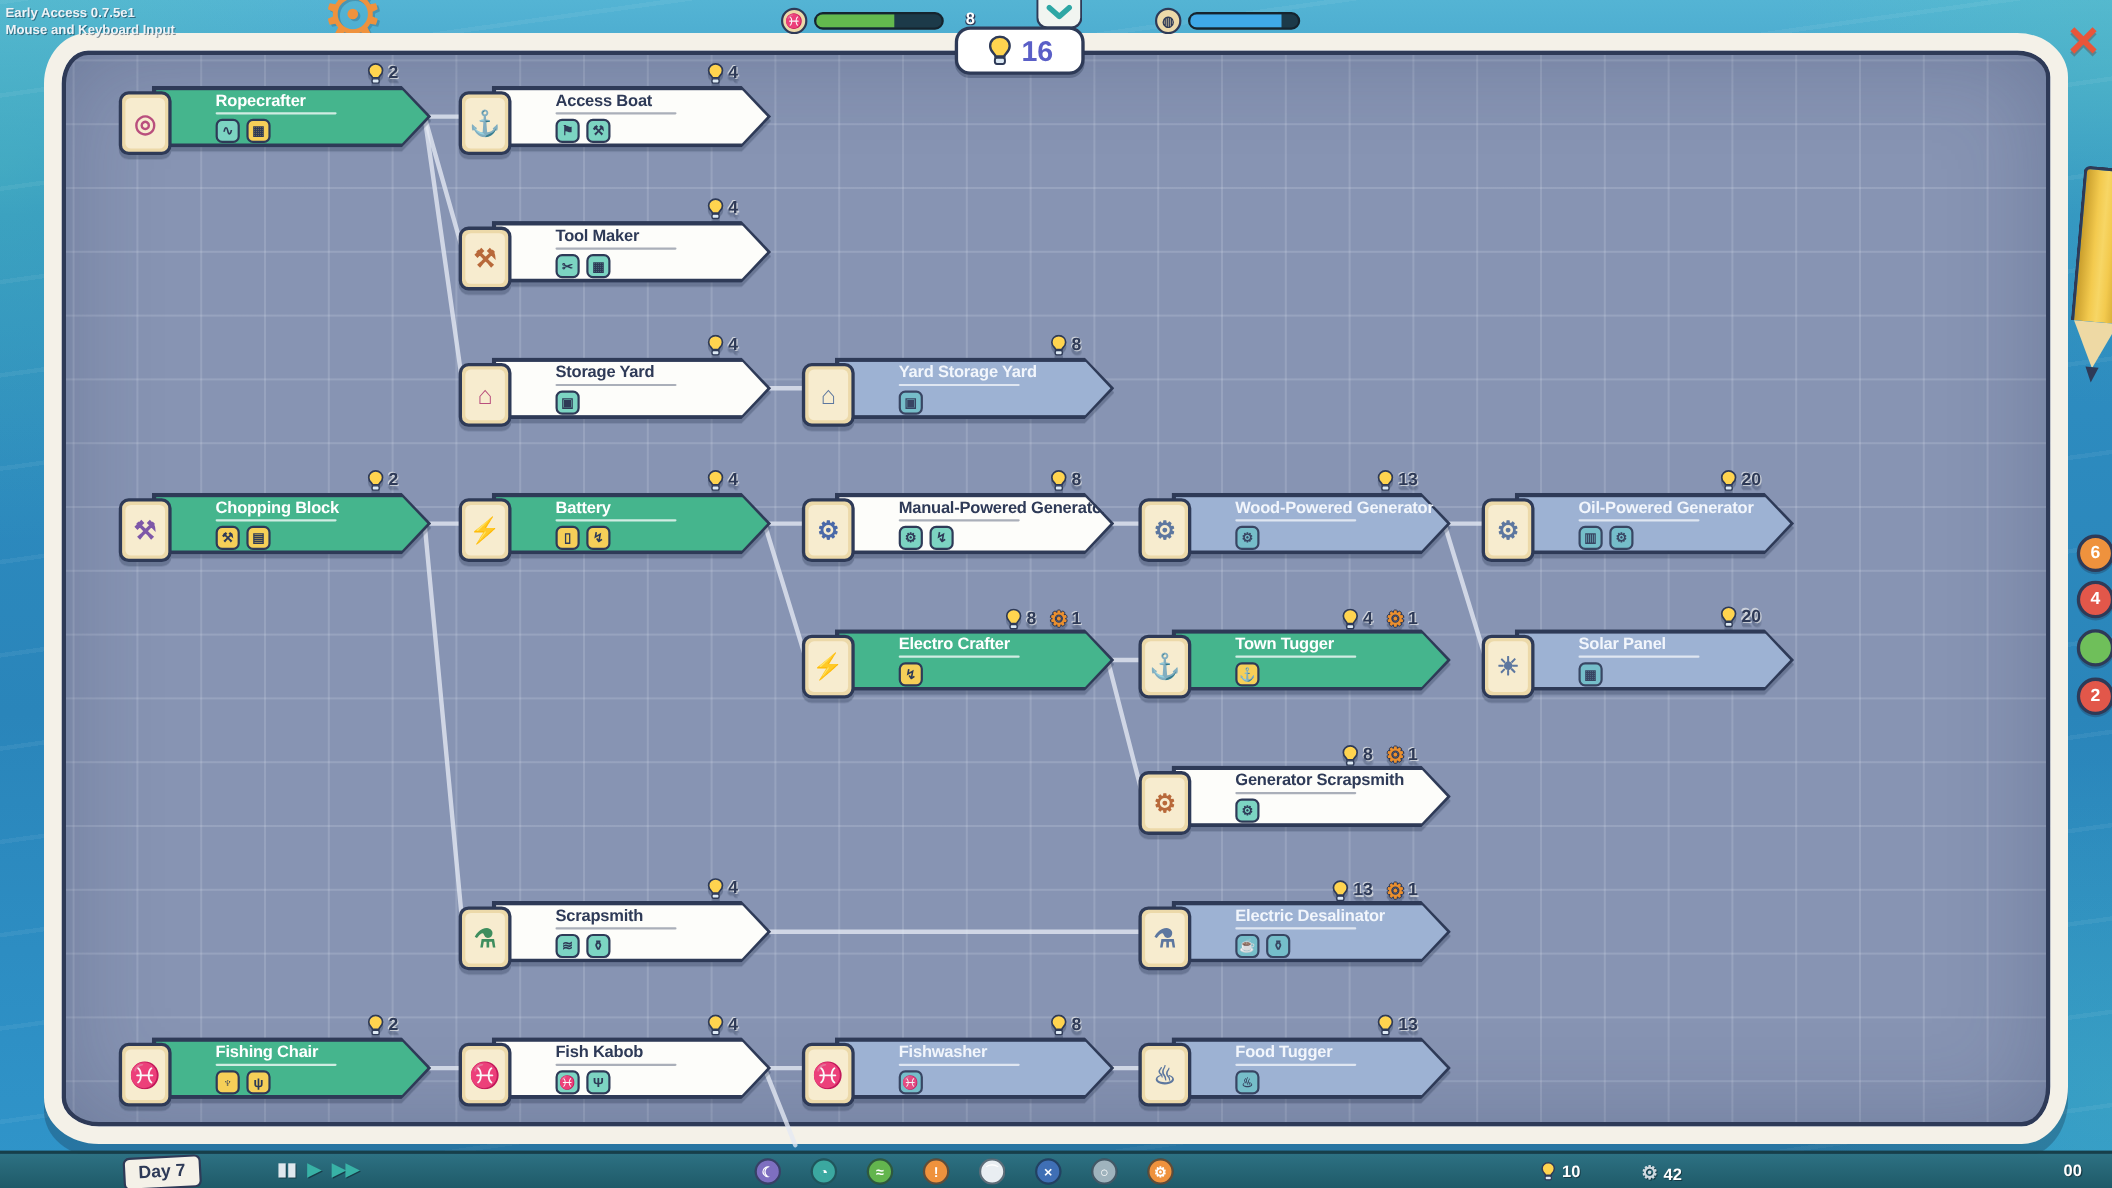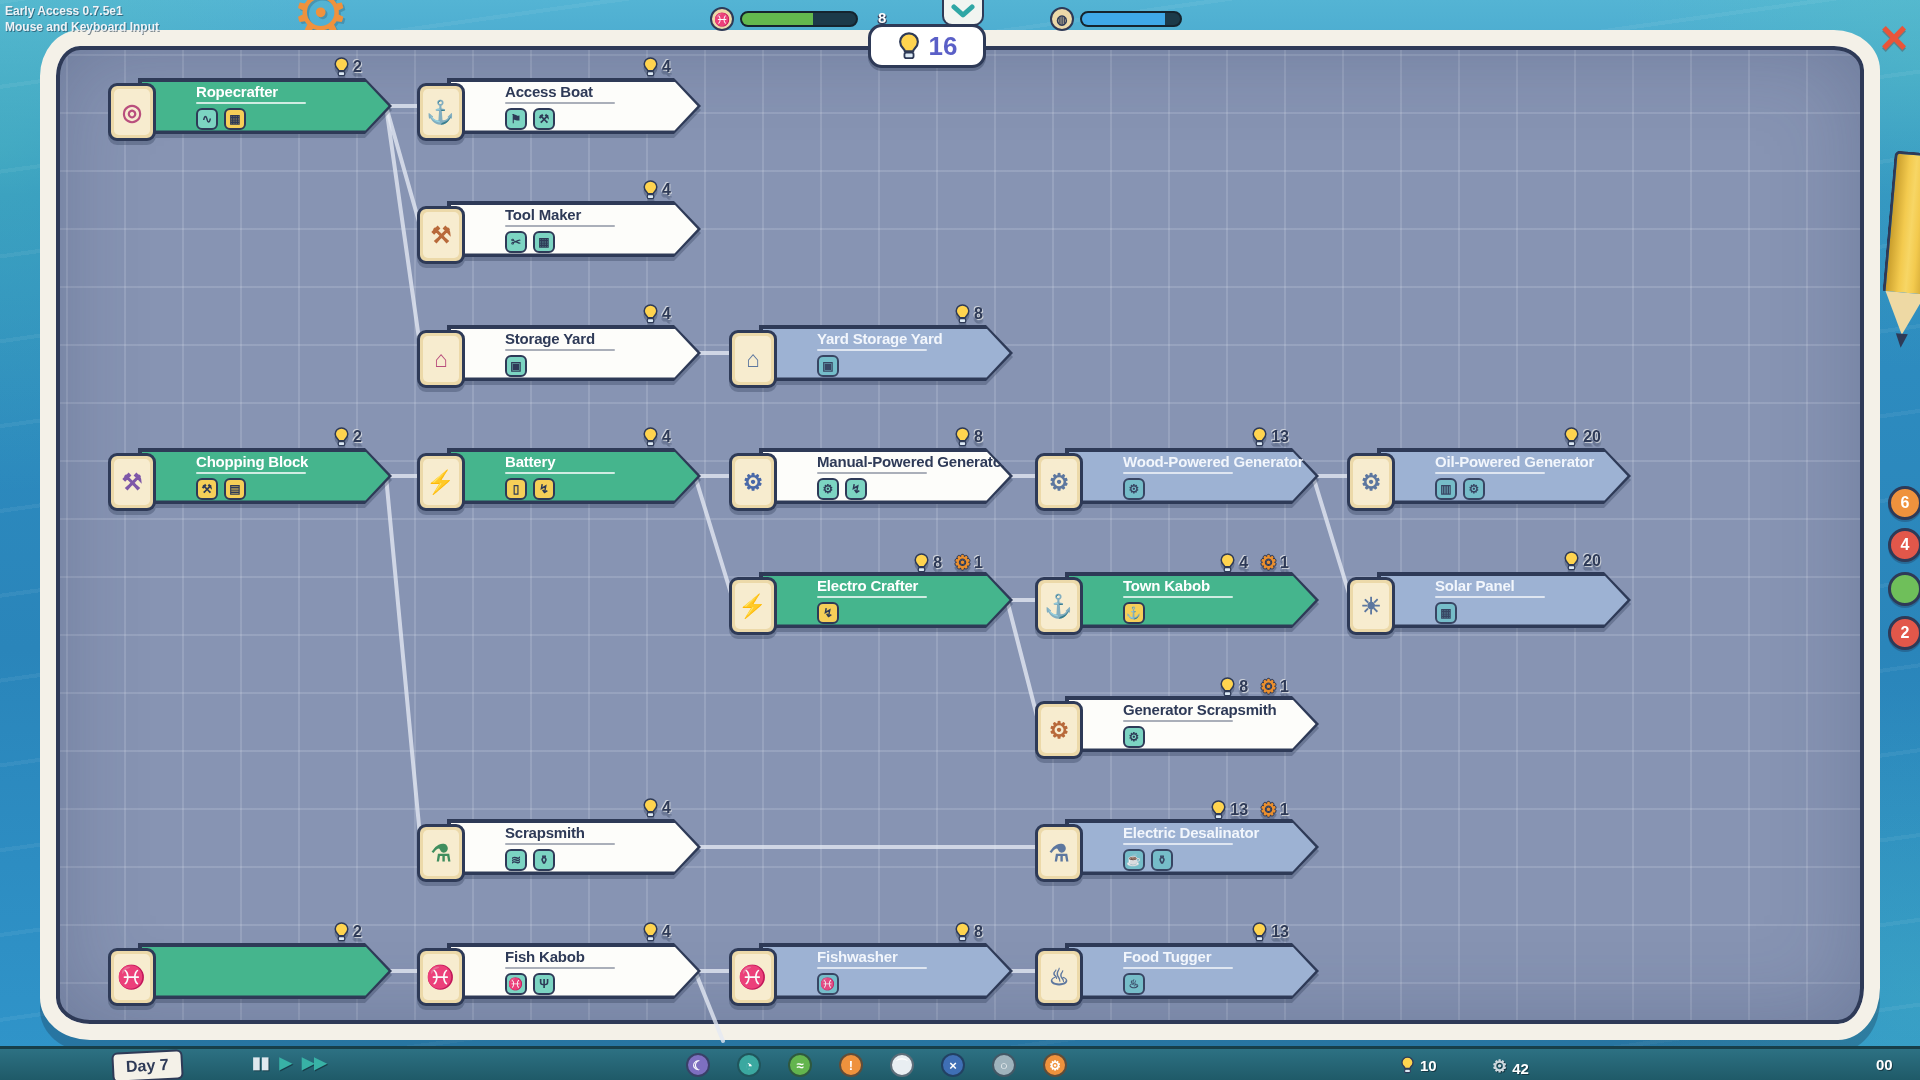--- a/index.html
+++ b/index.html
@@ -477,21 +477,21 @@
           <b>4</b>
         </span>
         <span class="badge">
           <span class="gear-glyph">⚙</span>
           <b>1</b>
         </span>
       </div>
       <div class="banner">
         <div class="fill"></div>
         <div class="content">
-          <div class="title">Town Kabob</div>
+          <div class="title">Town Tugger</div>
           <div class="rule"></div>
           <div class="chips">
             <span class="chip yellow">⚓</span>
           </div>
         </div>
       </div>
       <div class="tile">
         <span class="glyph" style="color: rgb(185, 79, 125);">⚓</span>
       </div>
     </div>
@@ -606,20 +606,28 @@
         <span class="badge">
           <svg width="17" height="20" viewBox="0 0 20 23">
             <path d="M10 1C5.8 1 2.6 4.1 2.6 8c0 2.5 1.2 4.2 2.6 5.6.8.8 1.4 1.5 1.4 2.4h6.8c0-.9.6-1.6 1.4-2.4 1.4-1.4 2.6-3.1 2.6-5.6 0-3.9-3.2-7-7.4-7z" fill="#ffd44f" stroke="#2e3a57" stroke-width="1.8"></path>
             <rect x="6.2" y="17" width="7.6" height="4.6" rx="1.6" fill="#dce9f4" stroke="#2e3a57" stroke-width="1.5"></rect>
           </svg>
           <b>2</b>
         </span>
       </div>
       <div class="banner">
         <div class="fill"></div>
+        <div class="content">
+          <div class="title">Fishing Chair</div>
+          <div class="rule"></div>
+          <div class="chips">
+            <span class="chip yellow">♆</span>
+            <span class="chip yellow">ψ</span>
+          </div>
+        </div>
       </div>
       <div class="tile">
         <span class="glyph" style="color: rgb(74, 105, 168);">♓</span>
       </div>
     </div>
     <div class="node available" style="left: 417px; top: 943px;">
       <div class="badges">
         <span class="badge">
           <svg width="17" height="20" viewBox="0 0 20 23">
             <path d="M10 1C5.8 1 2.6 4.1 2.6 8c0 2.5 1.2 4.2 2.6 5.6.8.8 1.4 1.5 1.4 2.4h6.8c0-.9.6-1.6 1.4-2.4 1.4-1.4 2.6-3.1 2.6-5.6 0-3.9-3.2-7-7.4-7z" fill="#ffd44f" stroke="#2e3a57" stroke-width="1.8"></path>

